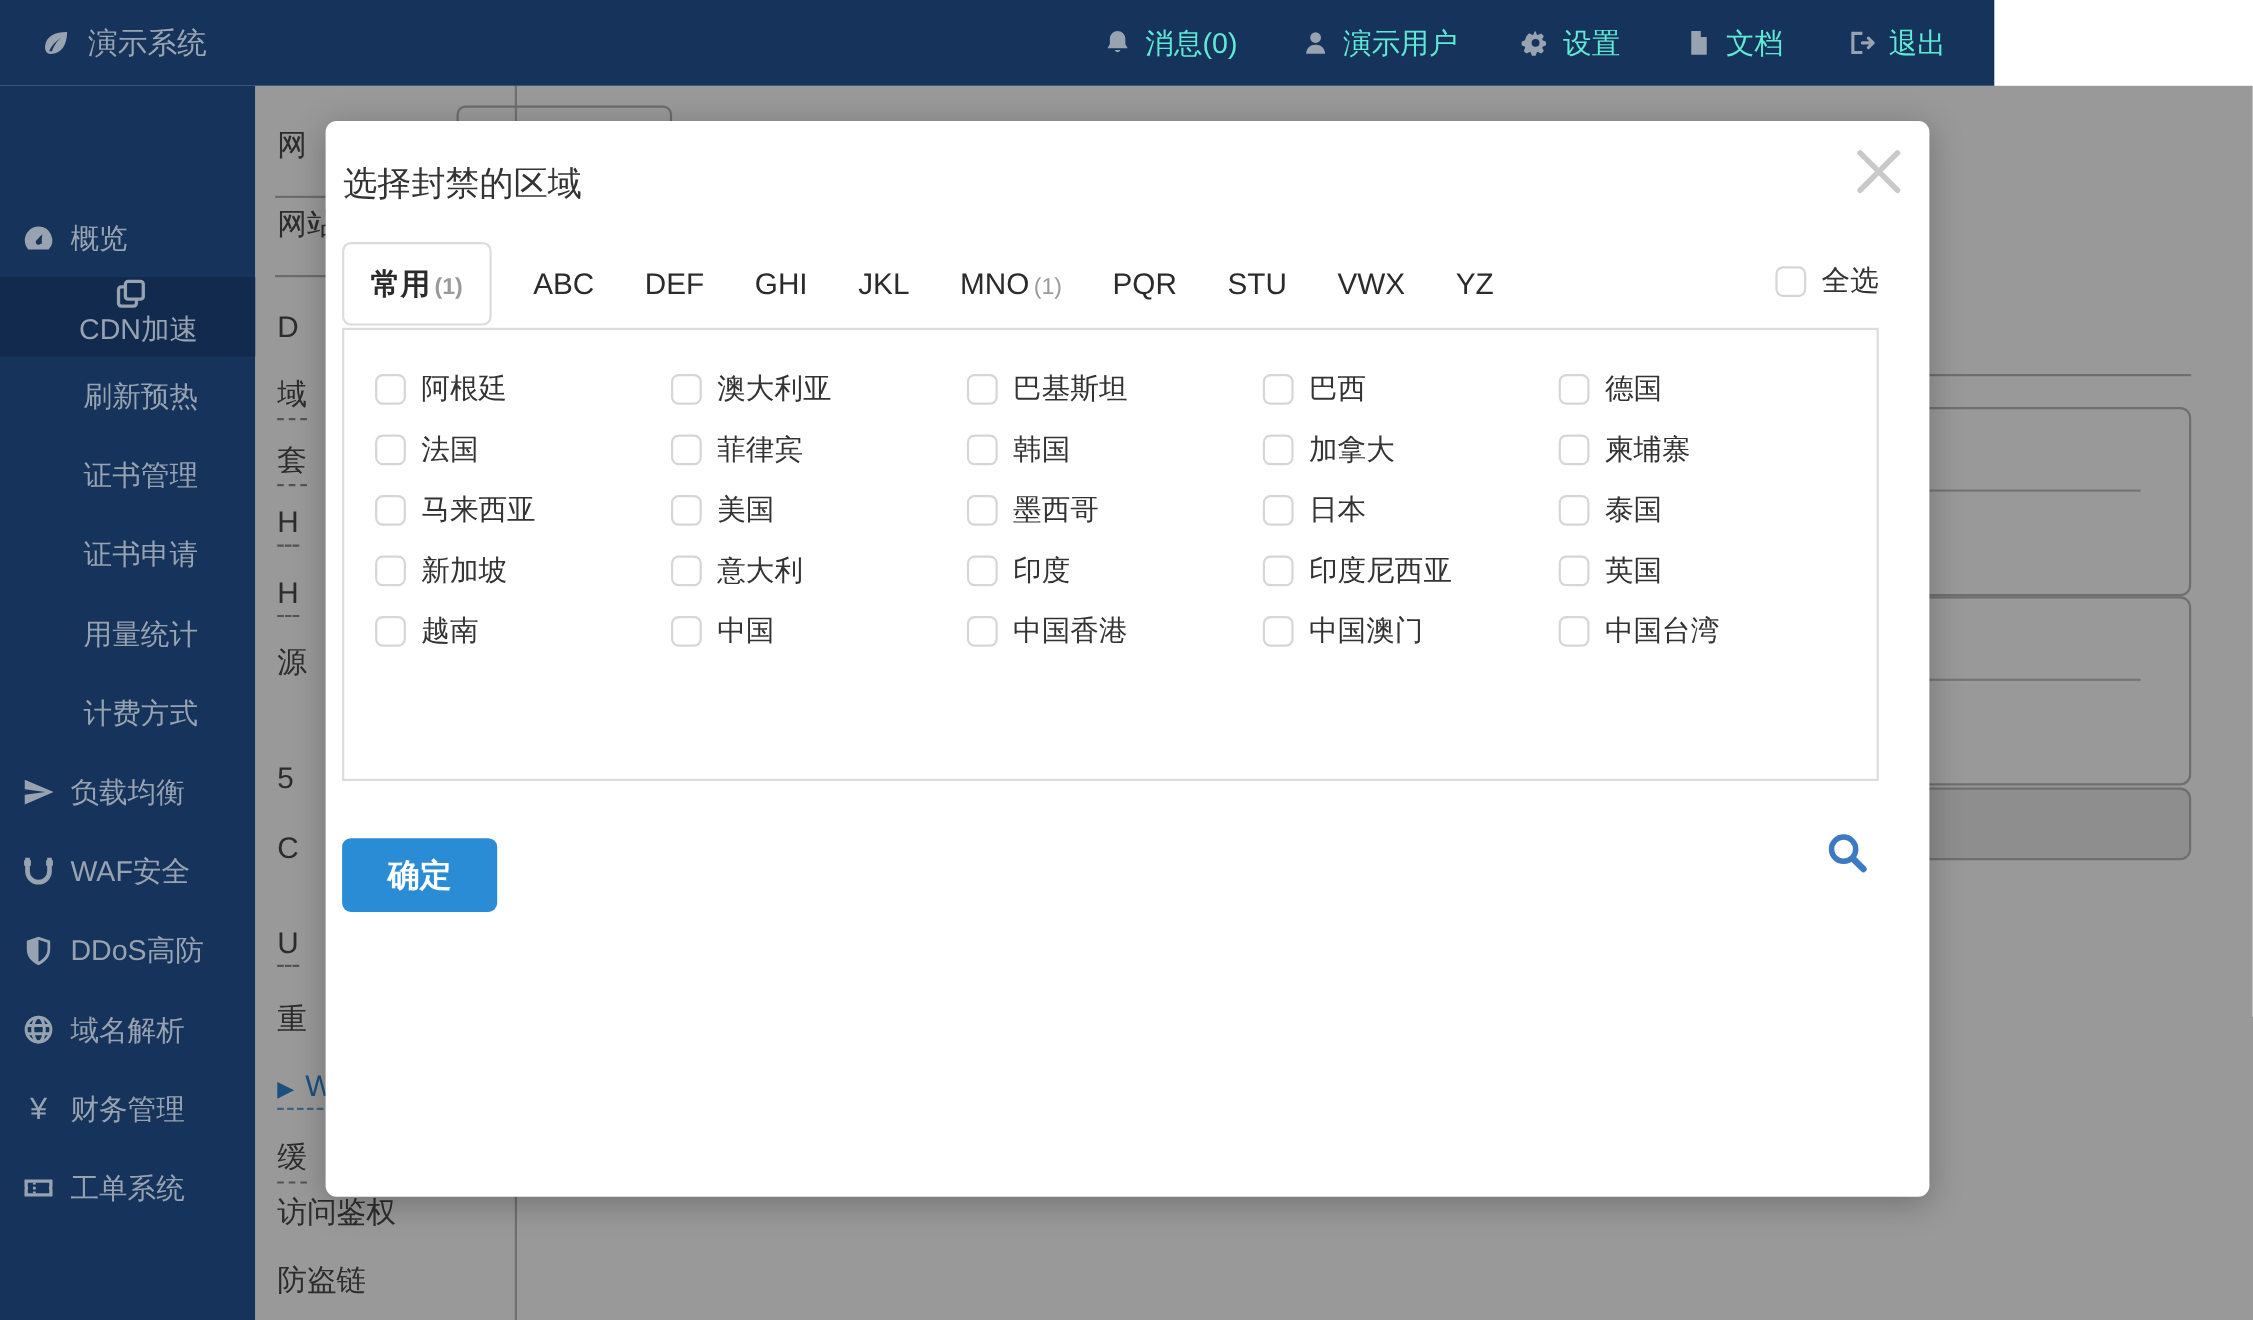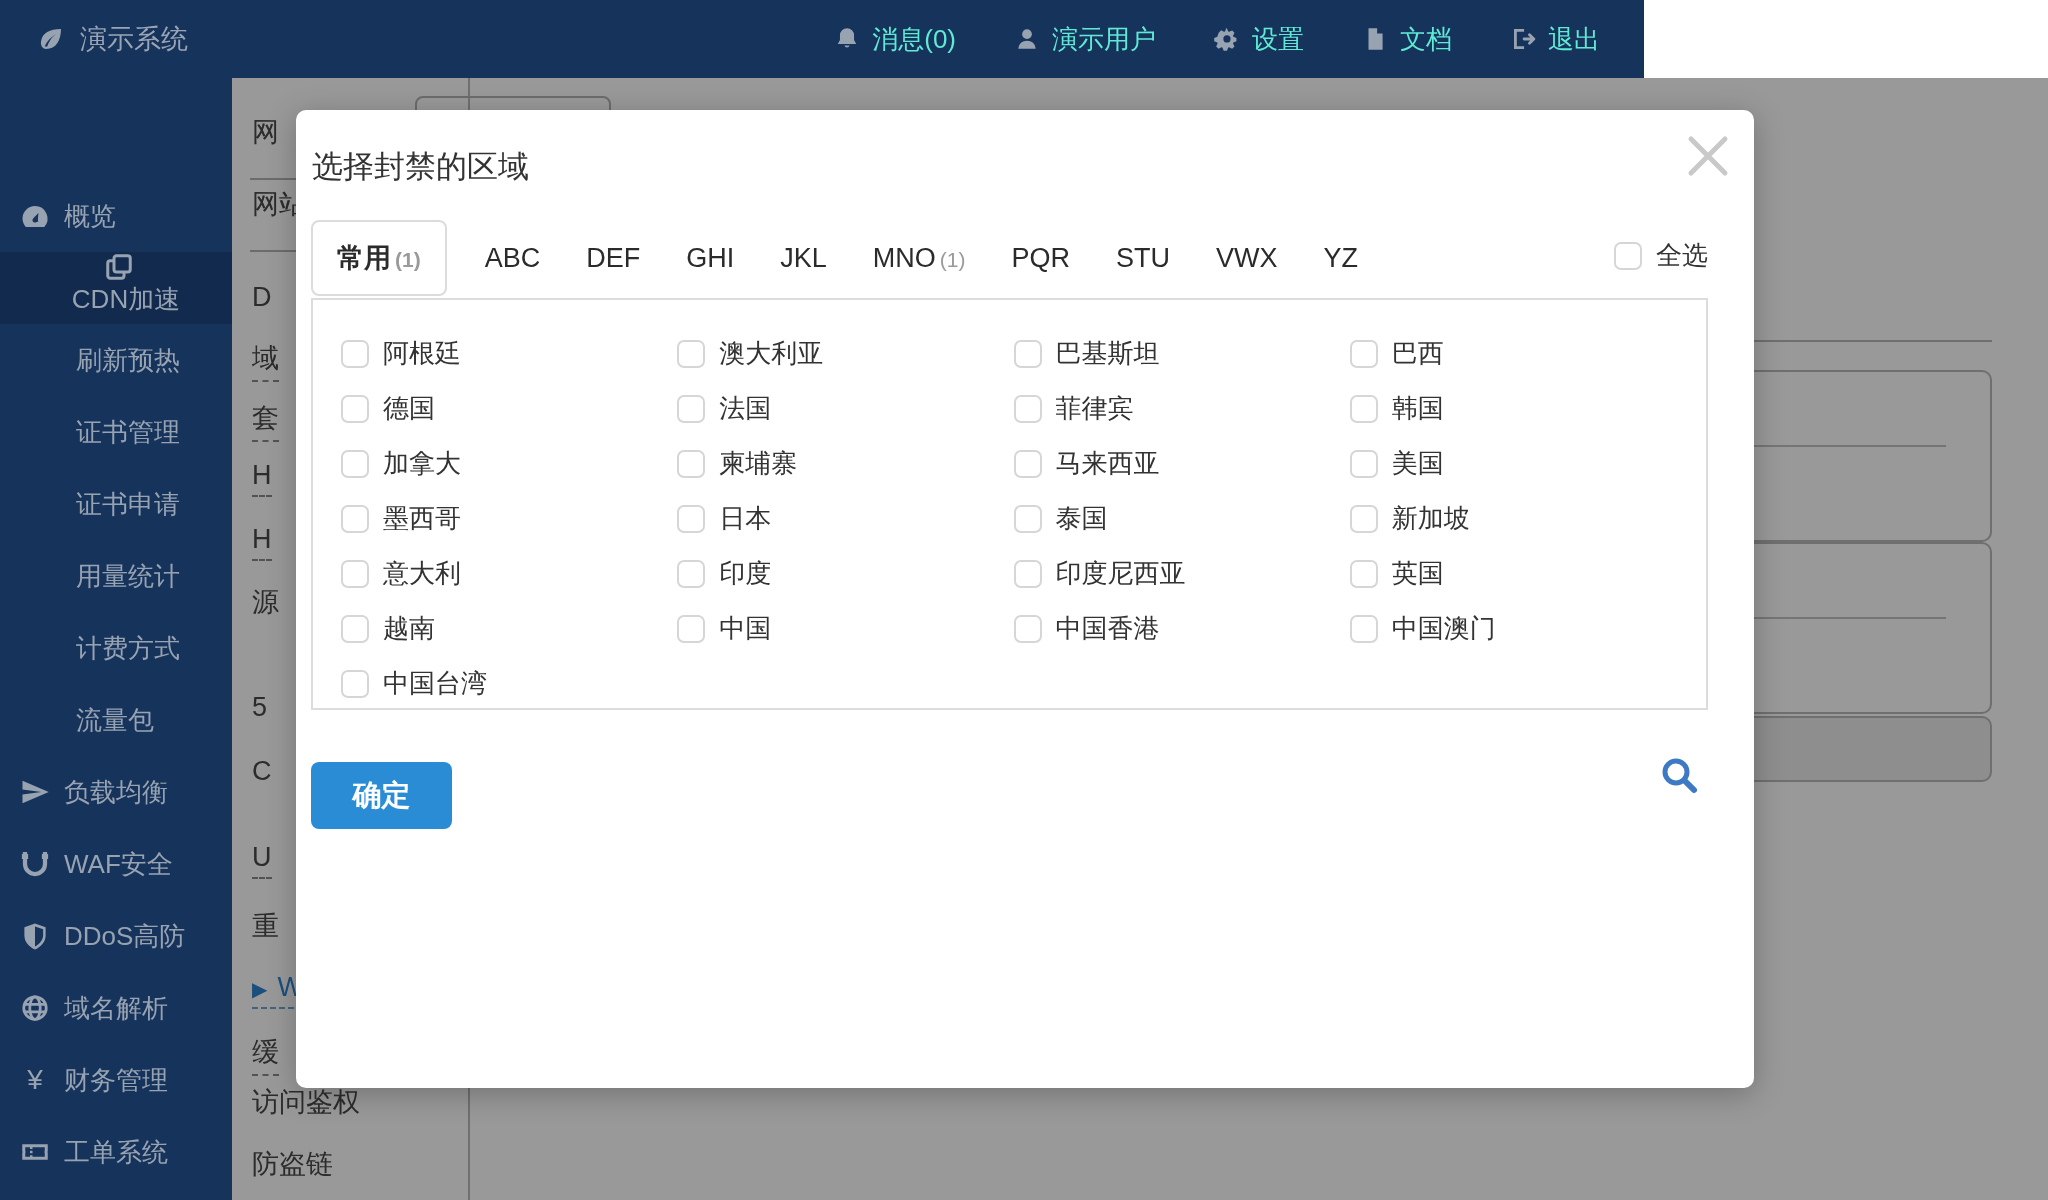--- a/index.html
+++ b/index.html
@@ -1,20 +1,20 @@
 <!DOCTYPE html>
 <html><head>
 <meta charset="utf-8">
 <style>
   * { margin:0; padding:0; box-sizing:border-box; }
   html,body { width:2048px; height:1200px; overflow:hidden; }
   body { font-family:"Liberation Sans","DejaVu Sans",sans-serif; background:#fff; position:relative; }
 
   
-  .topbar { position:absolute; left:0; top:0; width:1644px; height:78px; background:#16335B; z-index:30;
+  .topbar { position:absolute; left:0; top:0; width:1813px; height:78px; background:#16335B; z-index:30;
             display:flex; align-items:center; justify-content:space-between; padding:0 44px 0 36px; }
   .brand { display:flex; align-items:center; gap:14px; color:#9AA5B4; font-size:27px; }
   .brand .ico { width:30px; height:30px; }
   .topmenu { display:flex; align-items:center; gap:58px; }
   .topitem { display:flex; align-items:center; gap:12px; color:#5eead4; font-size:26px; cursor:pointer; }
   .topitem .ico { width:26px; height:26px; }
   .ico svg { width:100%; height:100%; display:block; }
 
   
   .sidebar { position:absolute; left:0; top:78px; width:232px; height:1122px; background:#16335B; z-index:29; padding-top:102px; }
@@ -51,21 +51,21 @@
   .tab .cnt { font-size:21px; color:#9a9a9a; margin-left:4px; }
   .tab.active { border:2px solid #DCDCDC; border-radius:8px; padding:18px 24px; font-weight:bold; margin-right:38px; background:#fff; }
   .select-all { position:absolute; right:46px; top:128px; display:flex; align-items:center; gap:14px; cursor:pointer; }
   .select-all .lbl { font-size:26px; color:#333; }
 
   .cb { width:28px; height:28px; border:2px solid #D6D6D6; border-radius:7px; background:#fff; flex:0 0 auto;
         display:flex; align-items:center; justify-content:center; }
   .cb.checked::after { content:"✔"; font-size:24px; font-weight:bold; color:#111; line-height:1; }
 
   .region-box { position:absolute; left:15px; top:188px; width:1397px; height:412px; border:2px solid #DCDCDC;
-                display:grid; grid-template-columns:repeat(4,1fr); grid-auto-rows:55px; align-content:start;
+                display:grid; grid-template-columns:repeat(5,1fr); grid-auto-rows:55px; align-content:start;
                 padding:26px 20px 20px 28px; }
   .region-item { display:flex; align-items:center; gap:14px; cursor:pointer; }
   .region-item .lbl { font-size:26px; color:#333; white-space:nowrap; }
 
   .confirm-btn { position:absolute; left:15px; top:652px; width:141px; height:67px; background:#2B8CD6; border:none;
                  border-radius:8px; color:#fff; font-size:29px; font-weight:bold; cursor:pointer;
                  font-family:"Liberation Sans","DejaVu Sans",sans-serif; }
   .search-btn { position:absolute; right:52px; top:644px; width:44px; height:44px; cursor:pointer; }
   .search-btn svg { width:100%; height:100%; }
 </style>
@@ -188,23 +188,20 @@
     </div>
     <div class="snav-item sub">
       <span>证书申请</span>
     </div>
     <div class="snav-item sub">
       <span>用量统计</span>
     </div>
     <div class="snav-item sub">
       <span>计费方式</span>
     </div>
-    <div class="snav-item sub">
-      <span>流量包</span>
-    </div>
     <div class="snav-item">
       <span class="ico">
         <svg viewBox="0 0 24 24" fill="#98A3B2">
           <path d="M2 21l21-9L2 3v7l15 2-15 2z"></path>
         </svg>
       </span>
       <span>负载均衡</span>
     </div>
     <div class="snav-item">
       <span class="ico">

